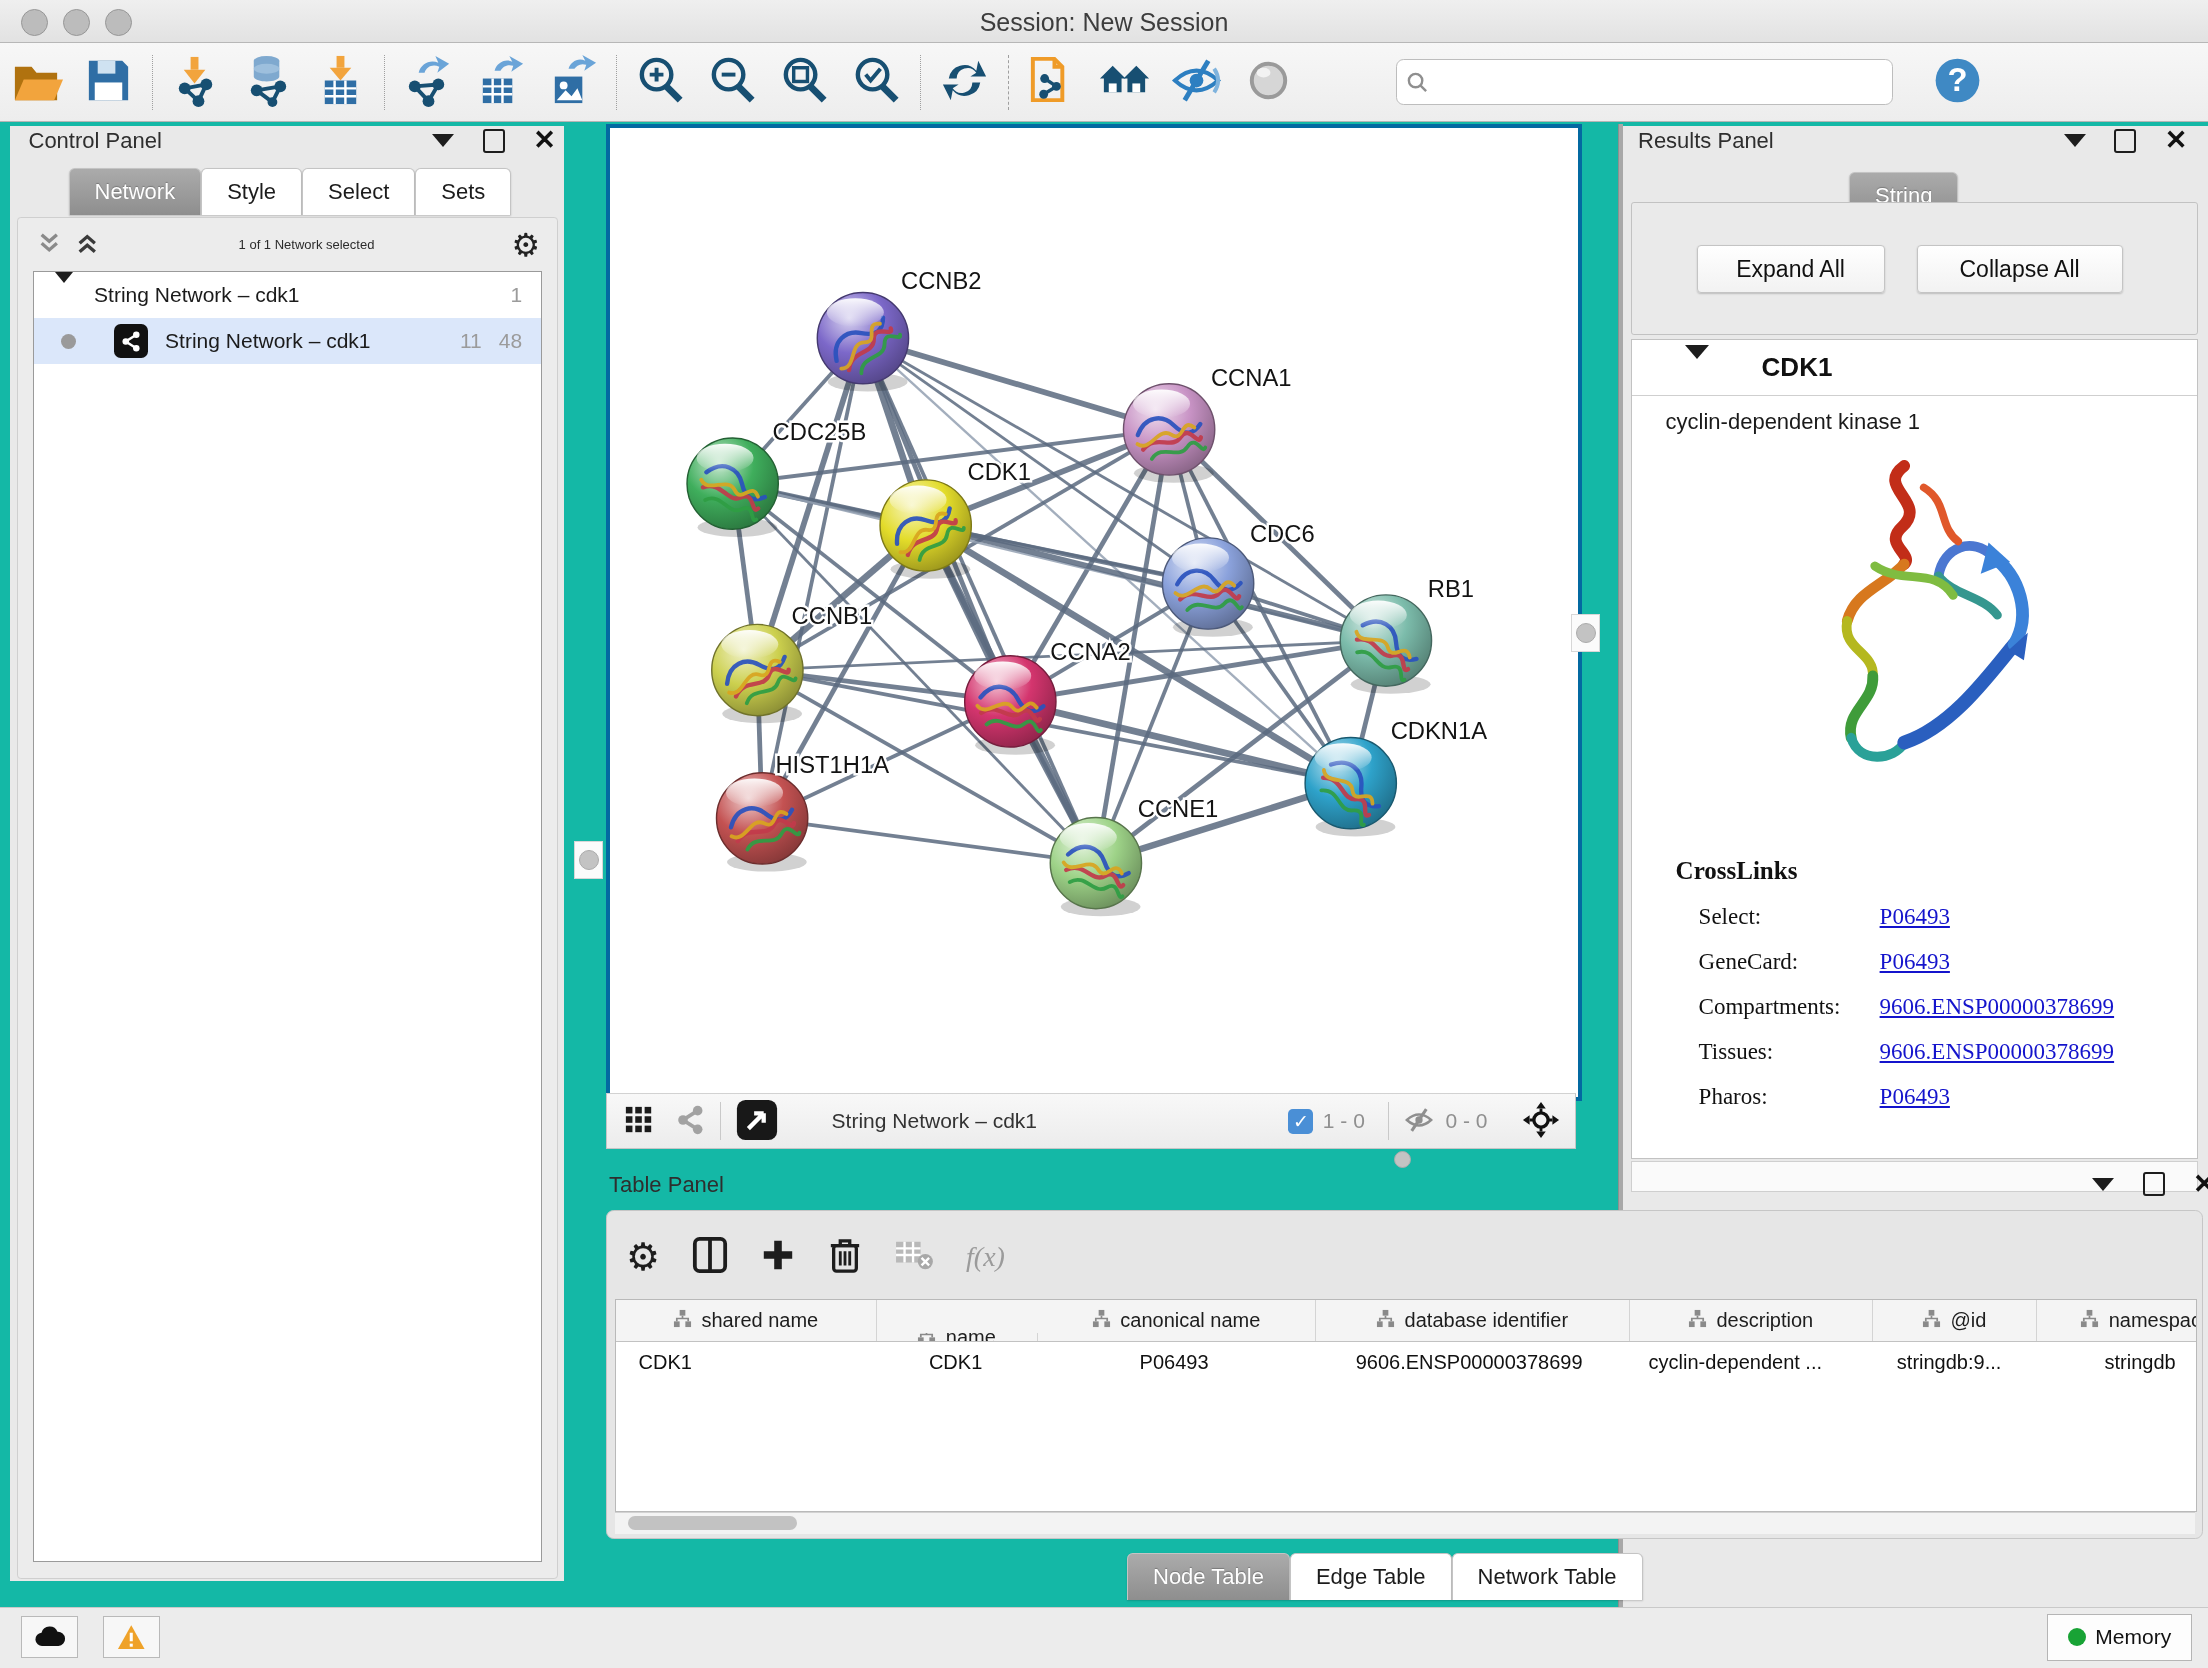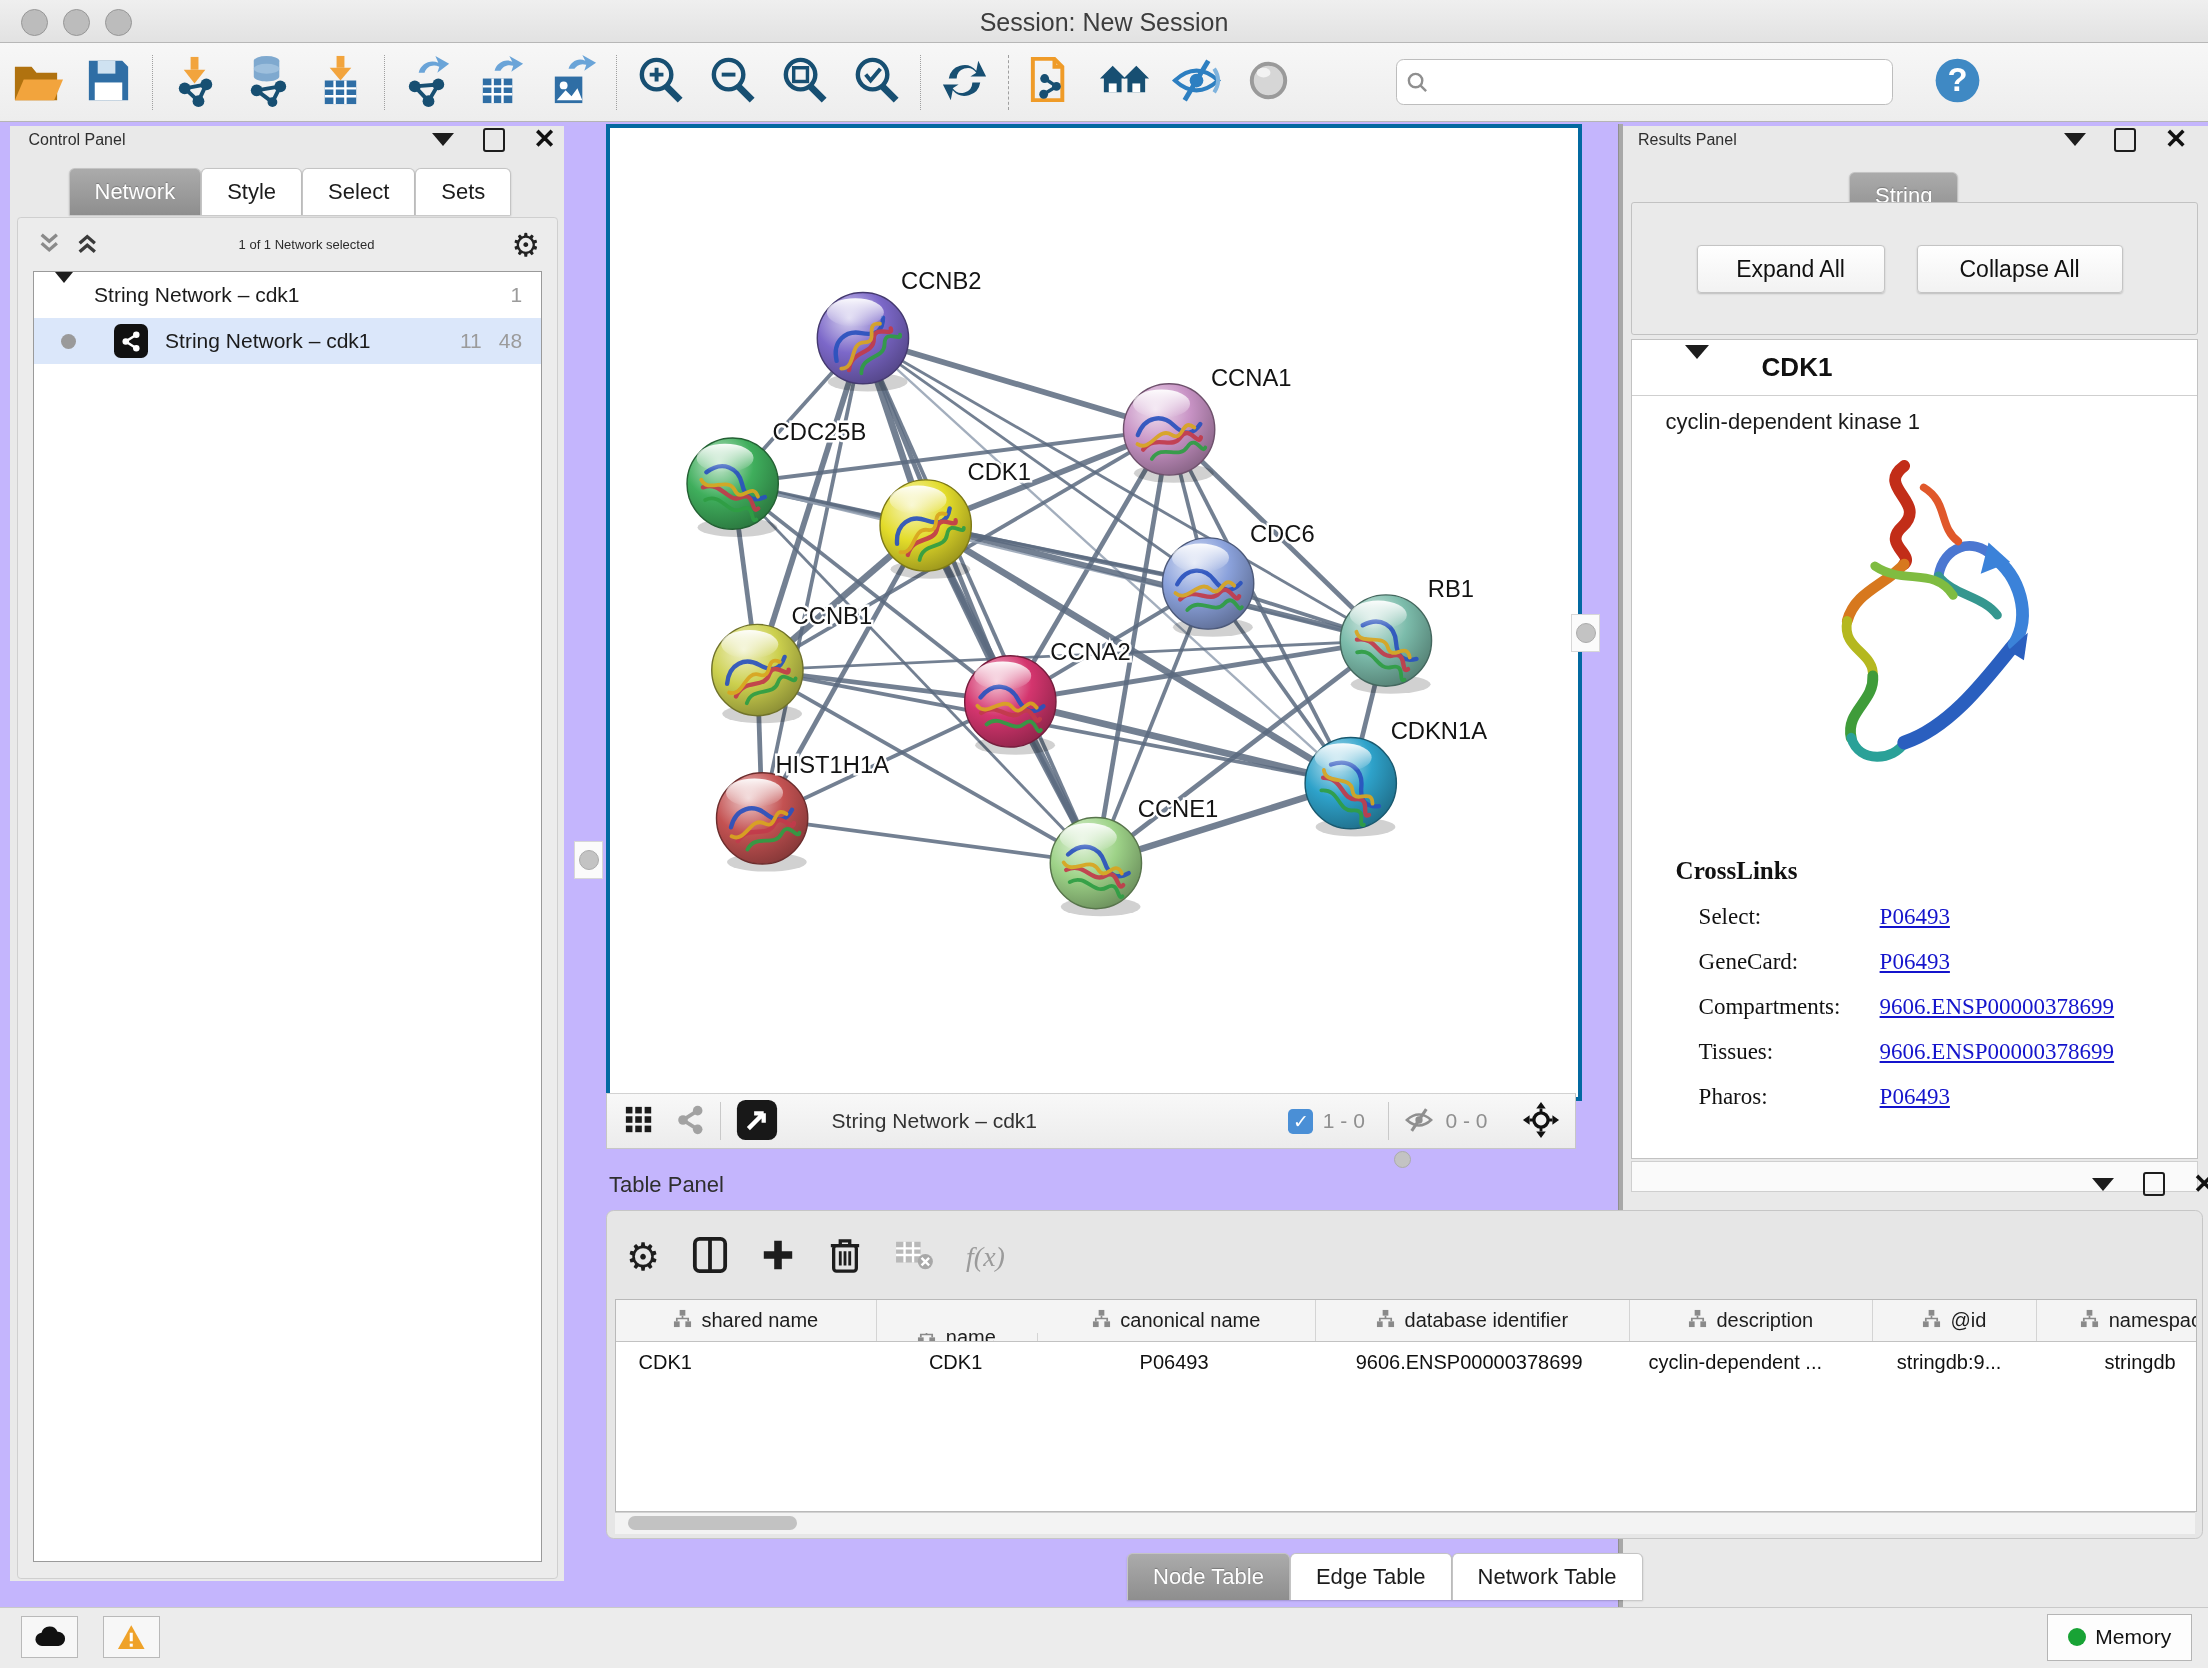--- a/index.html
+++ b/index.html
@@ -1,30 +1,30 @@
 <!DOCTYPE html>
 <html style="font-size:15px"><head>
 <meta charset="utf-8">
 <style>
   html,body{margin:0;padding:0;background:#d9d9d9;}
-  .stage{position:relative;width:2208px;height:1668px;background:#c4b5fd;font-family:"Liberation Sans",sans-serif;overflow:hidden;-webkit-font-smoothing:antialiased;}
+  .stage{position:relative;width:2208px;height:1668px;background:#14b8a6;font-family:"Liberation Sans",sans-serif;overflow:hidden;-webkit-font-smoothing:antialiased;}
   .abs{position:absolute;}
   
   .titlebar{left:0;top:0;width:2208px;height:42px;background:linear-gradient(#efefef,#e2e2e2);border-bottom:1px solid #b7b7b7;}
   .tl-dot{width:25px;height:25px;border-radius:50%;background:#bcbcbc;border:1px solid #979797;position:absolute;top:8.6px;}
   .win-title{position:absolute;top:7.6px;left:0;width:100%;text-align:center;font-size:25px;color:#3d3d3d;font-weight:500;}
   
   .toolbar{left:0;top:43px;width:2208px;height:78px;background:linear-gradient(#f7f7f7,#ededed);border-bottom:1px solid #b5b5b5;display:flex;align-items:center;}
   .tb-btn{width:72px;height:67px;display:flex;align-items:center;justify-content:center;flex:0 0 auto;}
   .tb-sep{width:0;height:55px;border-left:1.9px dotted #9f9f9f;margin:0 7.6px;flex:0 0 auto;}
   .tb-sep.dashed{border-left:1.9px dashed #9f9f9f;}
   .searchbox{margin-left:91px;width:476px;height:44px;background:#fff;border:1px solid #bdbdbd;border-radius:7.6px;display:flex;align-items:center;padding:0 9.5px;flex:0 0 auto;}
   .searchbox input{border:none;outline:none;font-size:21px;flex:1;margin-left:7.6px;font-family:"Liberation Sans",sans-serif;background:transparent;}
   
-  .panel-title{font-size:16px;color:#2e2e2e;}
+  .panel-title{font-size:22px;color:#2e2e2e;}
   .winctl{display:flex;align-items:center;gap:28.5px;}
   .tri-down{width:0;height:0;border-left:11.4px solid transparent;border-right:11.4px solid transparent;border-top:13.3px solid #1d1d1d;}
   .sq{width:18px;height:20px;border:2.9px solid #1d1d1d;border-radius:2.9px;background:transparent;}
   .xx{font-size:27px;font-weight:bold;color:#111;line-height:19px;}
   .tab{height:46px;display:flex;align-items:center;justify-content:center;padding:0 25px;background:#fff;border:1px solid #c4c4c4;border-bottom:none;border-radius:5.7px 5.7px 0 0;font-size:22px;color:#1c1c1c;box-shadow:0 1px 1.9px rgba(0,0,0,.18);}
   .tab.active{background:linear-gradient(#ababab,#8e8e8e);color:#fff;text-shadow:0 -1px 1px rgba(0,0,0,.25);}
   
   .control-panel{left:9.5px;top:126px;width:554px;height:1455px;background:#e9e9e9;}
   .cp-tabs{position:absolute;left:59px;top:42px;display:flex;}
   .cp-inner{position:absolute;left:7.6px;top:91px;width:539px;height:1360px;background:#ececec;border:1px solid #cfcfcf;border-radius:3.8px;}

